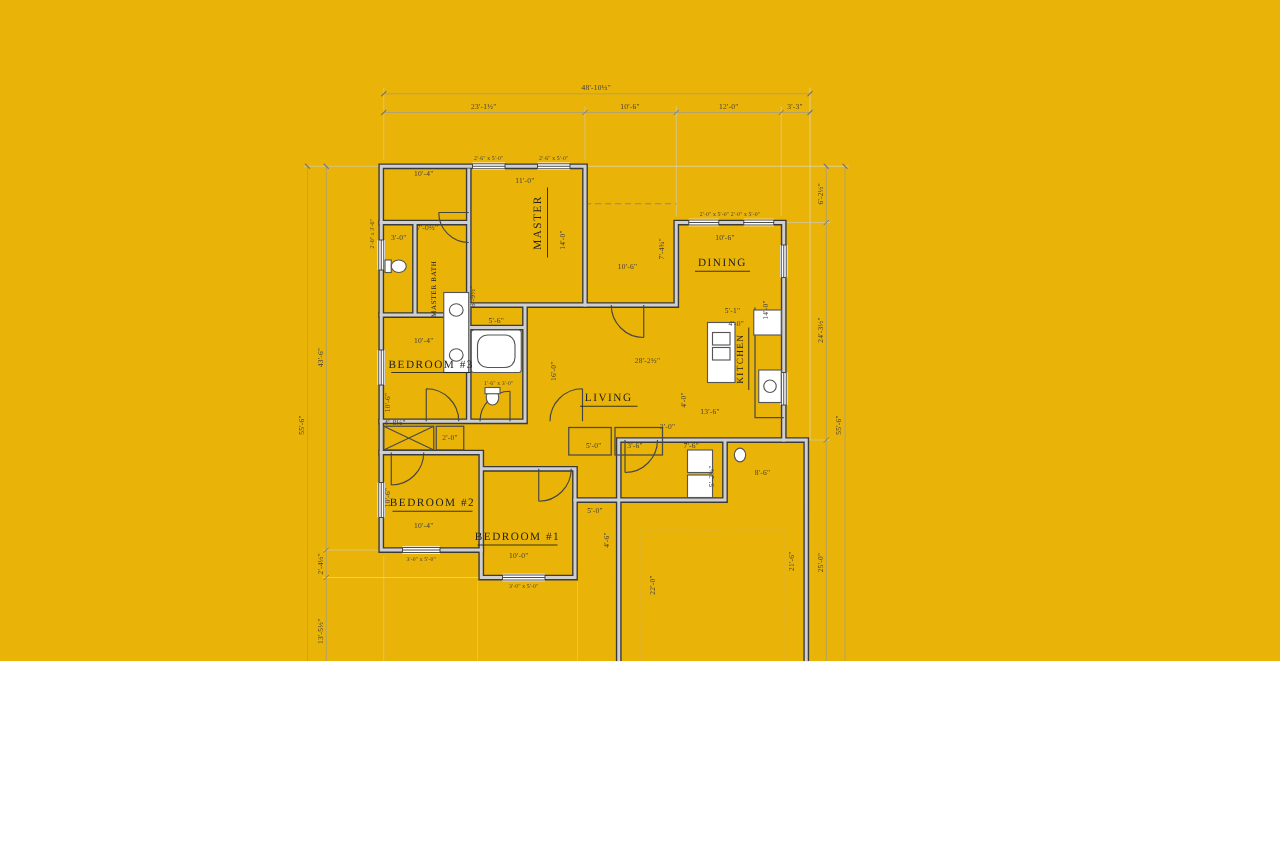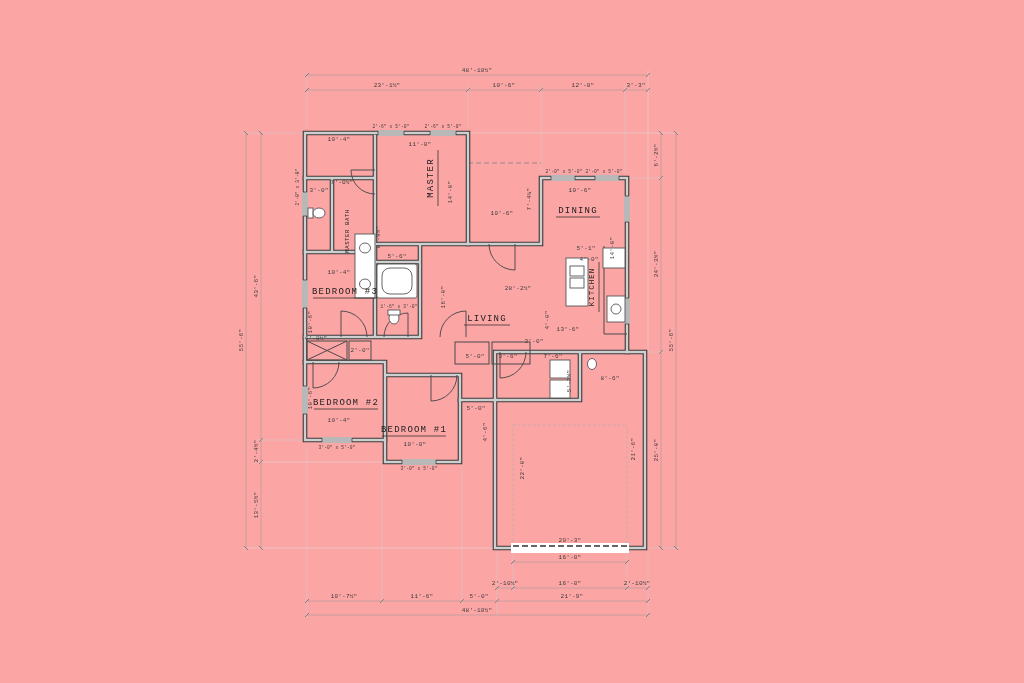--- a/index.html
+++ b/index.html
@@ -1,17 +1,17 @@
 <!DOCTYPE html>
 <html><head>
 <meta charset="utf-8">
 <style>
   html,body{margin:0;padding:0;background:#fff;}
-  .page{position:relative;width:1024px;height:683px;background:#fca5a5;overflow:hidden;
-        font-family:Liberation Mono, monospace;}
+  .page{position:relative;width:1024px;height:529px;background:#eab308;overflow:hidden;
+        font-family:Liberation Serif, serif;}
   svg{position:absolute;left:0;top:0;}
   
   .w-outer{fill:none;stroke:#3a3a3a;stroke-width:4.6;stroke-linecap:square;stroke-linejoin:miter;}
   .w-inner{fill:none;stroke:#cfcfcf;stroke-width:2.4;stroke-linecap:square;stroke-linejoin:miter;}
   .thin{fill:none;stroke:#4a4a4a;stroke-width:1;}
   .fix{fill:#fff;stroke:#555;stroke-width:0.9;}
   .door{fill:none;stroke:#444;stroke-width:0.9;}
   .dash{fill:none;stroke:#888;stroke-width:0.9;stroke-dasharray:5 3;}
   .apron{fill:none;stroke:#b0b0b0;stroke-width:0.7;stroke-dasharray:2.5 2.5;}
   .gdoor{fill:none;stroke:#333;stroke-width:1.4;stroke-dasharray:6 3;}

